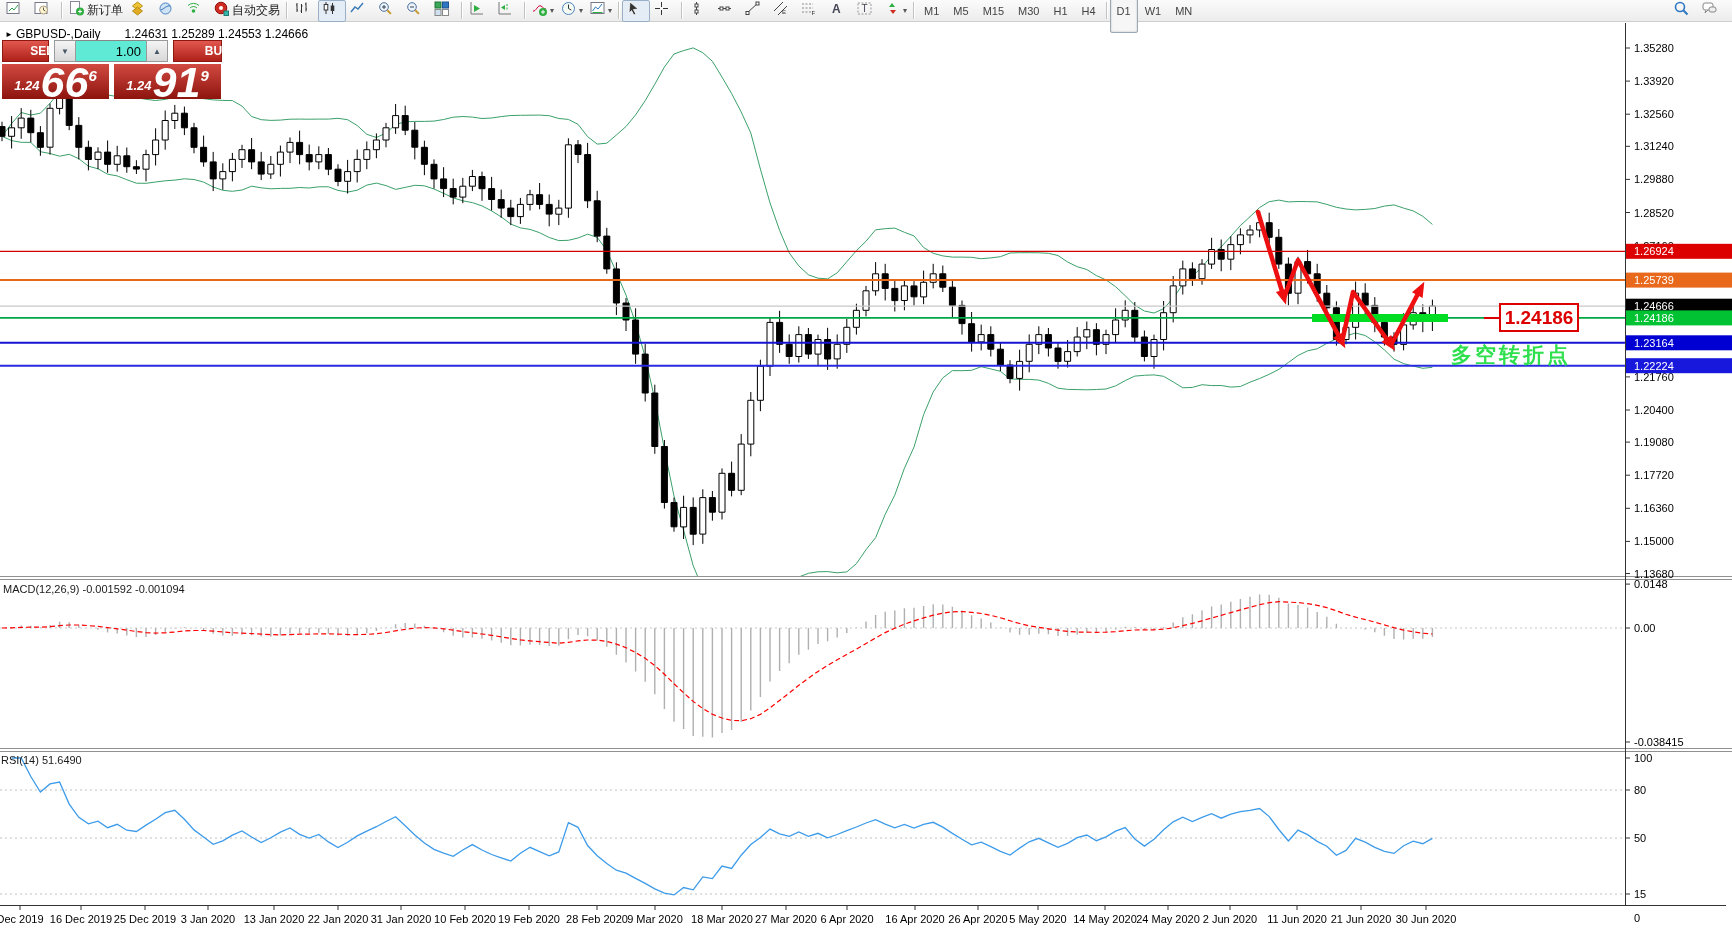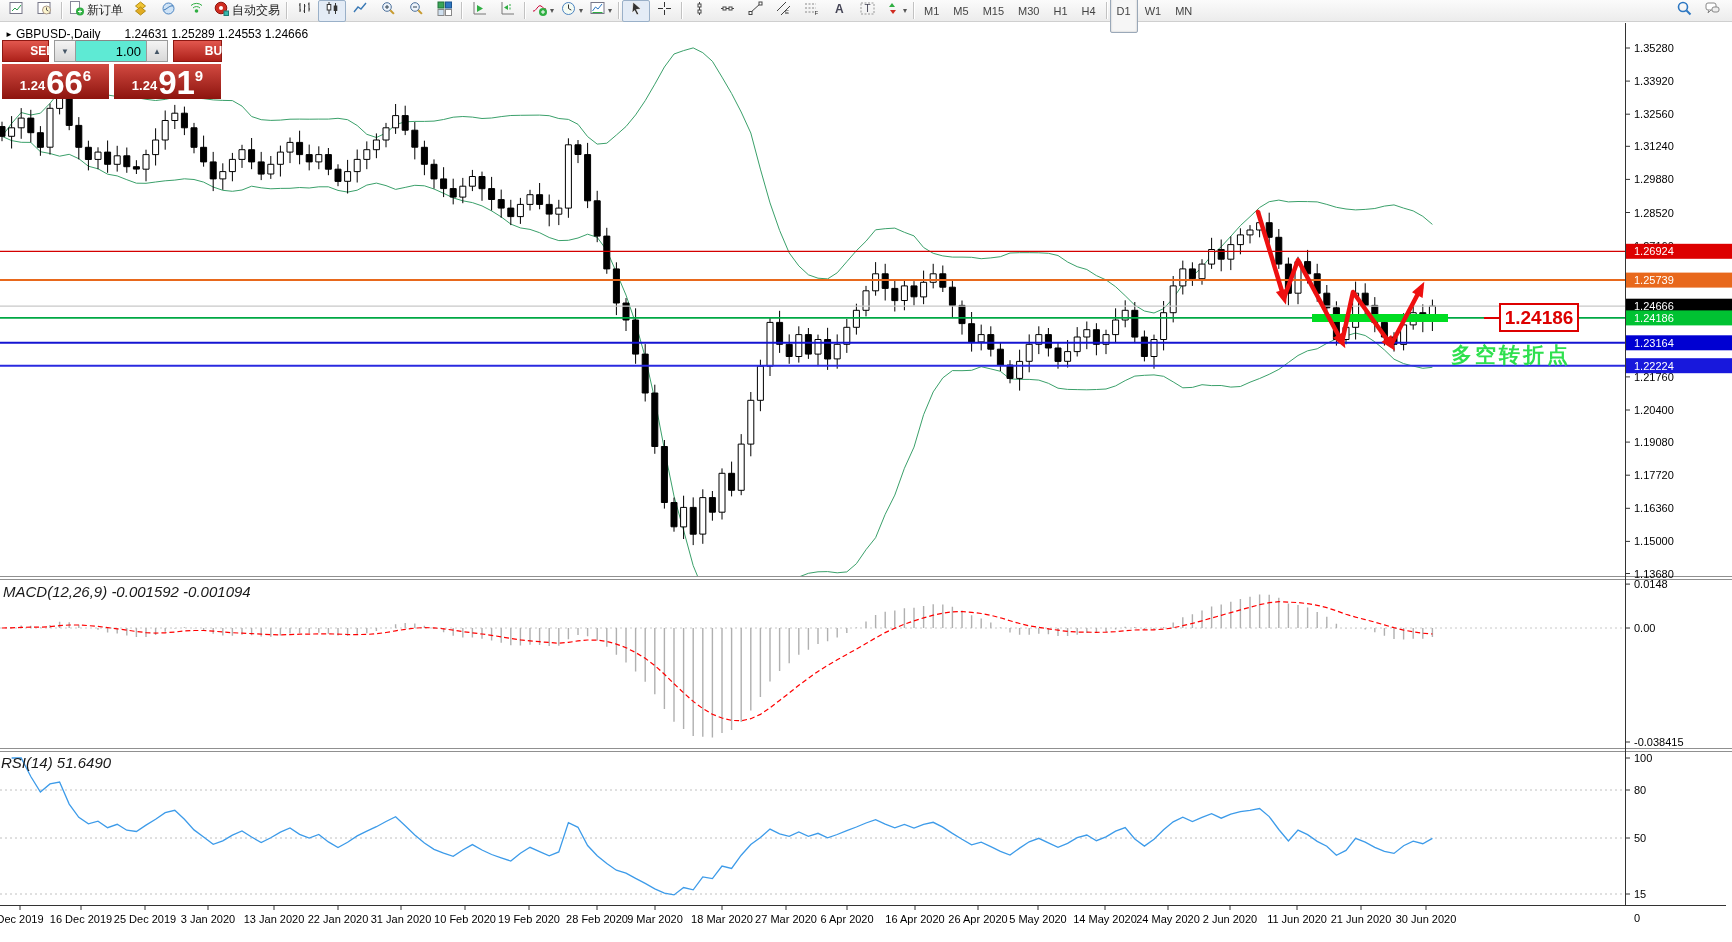--- a/index.html
+++ b/index.html
@@ -2,55 +2,55 @@
 <html><head>
 <meta charset="utf-8">
 <style>
   html,body{margin:0;padding:0;background:#888;}
   .app{position:relative;width:1732px;height:942px;background:#fff;overflow:hidden;
        font-family:"Liberation Sans",sans-serif;}
   
   .toolbar{position:absolute;left:0;top:0;width:1732px;height:22px;
     background:linear-gradient(#fbfbfb,#ececec);border-bottom:1px solid #cfcfcf;
     display:flex;align-items:center;padding-left:2px;box-sizing:border-box;z-index:30;}
-  .tb-item{height:20px;min-width:22px;display:flex;align-items:center;justify-content:center;
+  .tb-item{height:20px;min-width:22px;display:flex;align-items:center;justify-content:space-between;
     border:1px solid transparent;border-radius:2px;padding:0 2px;color:#333;}
   .tb-item.active{border:1px solid #9ab0c8;background:#e4ecf6;}
   .tb-item .lbl{font-size:12px;margin-left:2px;color:#222;white-space:nowrap;}
   .tb-item .caret{font-size:8px;color:#555;margin-left:2px;}
   .tb-sep{width:1px;height:17px;background:#c2c2c2;box-shadow:1px 0 0 #fff;margin:0 3px;}
   .tf-btn{height:18px;padding:12px 6px;font-size:11px;color:#444;display:flex;align-items:center;
     border:1px solid transparent;border-radius:2px;}
   .tf-btn.active{border:1px solid #9aa8b8;background:#f6f6f6;box-shadow:inset 0 0 2px #bbb;}
   .tb-right{margin-left:auto;display:flex;align-items:center;margin-right:6px;}
   
   .chart-wrap{position:absolute;inset:0;z-index:1;}
   .chart-wrap svg{position:absolute;left:0;top:0;}
   .sym-title{position:absolute;left:5px;top:27px;font-size:12px;color:#000;z-index:10;}
   .sym-title .mk{font-size:8px;vertical-align:1px;margin-right:3px;}
   .sym-title .ohlc{margin-left:24px;}
-  .ind-label{position:absolute;font-size:15px;color:#1a1a1a;z-index:10;font-style:italic;}
+  .ind-label{position:absolute;font-size:11px;color:#1a1a1a;z-index:10;}
   
   .trade-panel{position:absolute;left:2px;top:40px;width:219px;z-index:20;}
   .tp-row1{display:flex;height:22px;}
   .tp-btn{background:linear-gradient(#e2574e,#ad211a);color:#fff;font-size:12px;font-weight:700;
     display:flex;align-items:center;justify-content:center;border:1px solid #8d1812;box-sizing:border-box;padding-left:40px;}
   .sell-btn{width:47px;}
   .buy-btn{width:49px;margin-left:5px;}
   .vol-wrap{display:flex;margin-left:5px;height:22px;box-sizing:border-box;}
   .vol-btn{width:20px;background:linear-gradient(#f4f4f4,#d8d8d8);border:1px solid #9a9a9a;
     font-size:8px;color:#456;display:flex;align-items:center;justify-content:center;}
   .vol-field{width:70px;border:1px solid #888;border-left:none;border-right:none;background:#5eead4;
     font-size:13px;text-align:right;padding:0 5px 0 0;font-family:"Liberation Sans",sans-serif;box-sizing:border-box;}
   .tp-row2{display:flex;height:35px;margin-top:2px;}
   .price-block{width:107px;background:linear-gradient(#d24a41,#8d140e);color:#fff;
-    display:flex;align-items:flex-end;justify-content:center;padding-bottom:2px;box-sizing:border-box;}
+    display:flex;align-items:flex-end;justify-content:center;padding-bottom:2px;box-sizing:border-box;font-style:italic;}
   .price-block+.price-block{margin-left:5px;}
   .p-small{font-size:13px;font-weight:700;margin:0 1px 4px 0;}
-  .p-big{font-size:33px;font-weight:700;line-height:29px;}
+  .p-big{font-size:43px;font-weight:700;line-height:29px;}
   .p-sup{font-size:15px;font-weight:700;align-self:flex-start;margin-top:3px;}
   
   .price-note{position:absolute;left:1499px;top:303px;width:76px;height:25px;z-index:15;
     border:2px solid #dd0000;background:#fff;color:#dd0000;font-size:19px;font-weight:700;
     display:flex;align-items:center;justify-content:center;}
   .cn-note{position:absolute;left:1451px;top:341px;z-index:15;color:#2ee04e;
     font-size:21px;font-weight:700;letter-spacing:3px;}
 </style>
 </head>
 <body>

